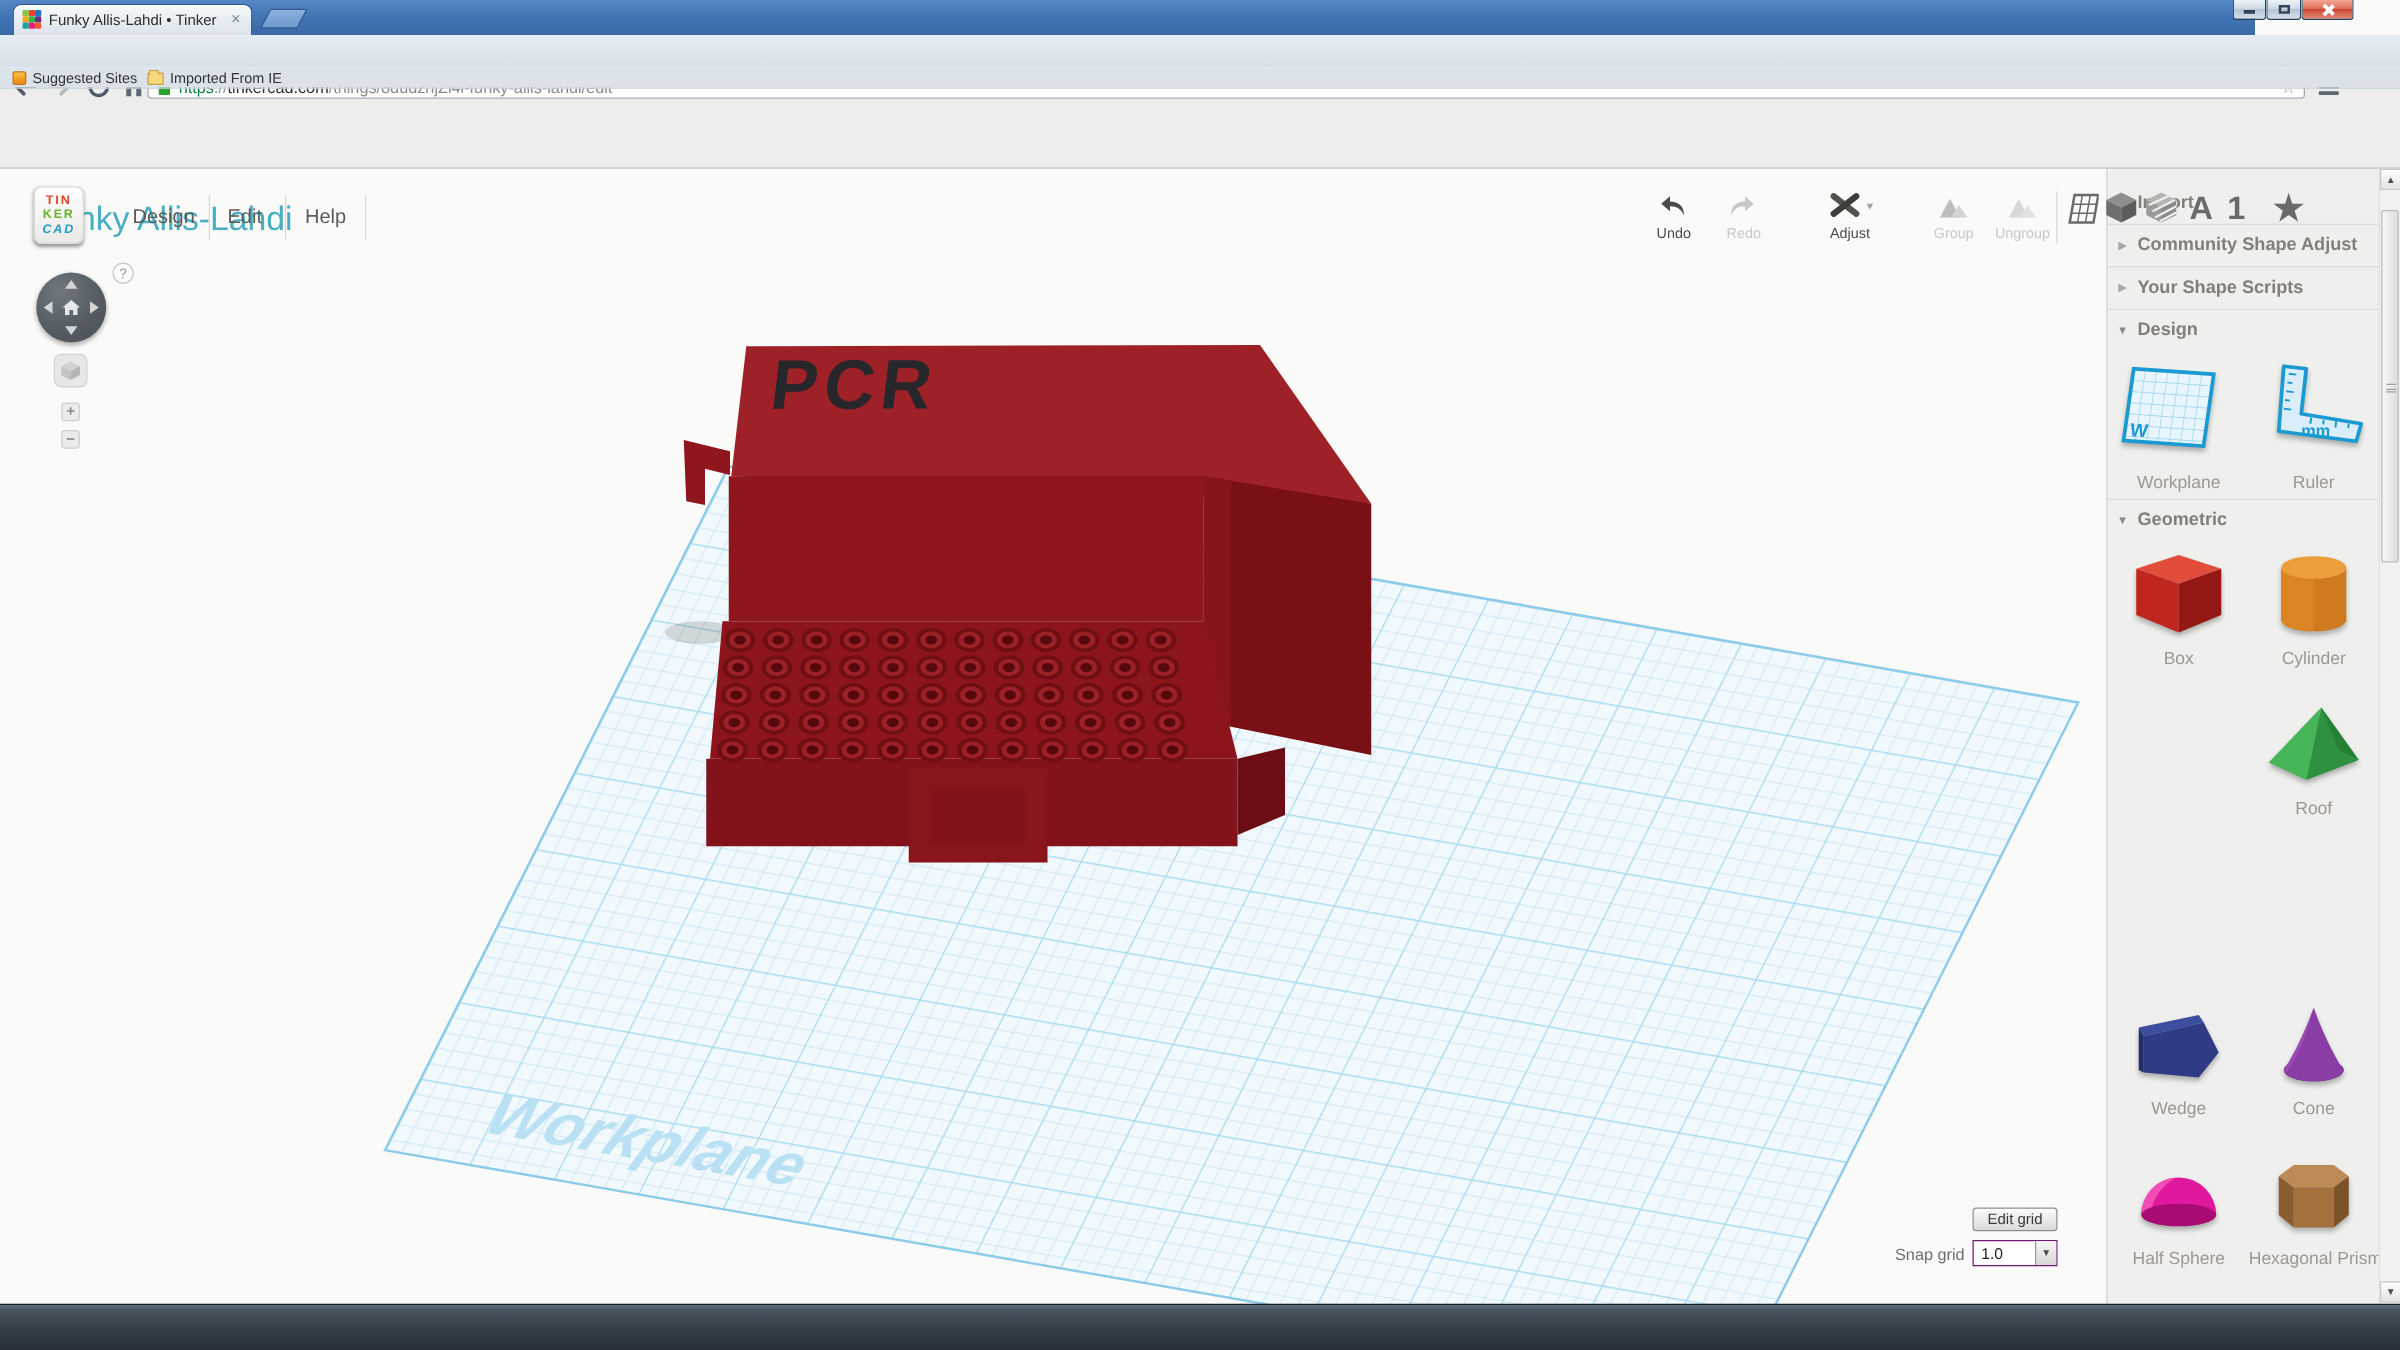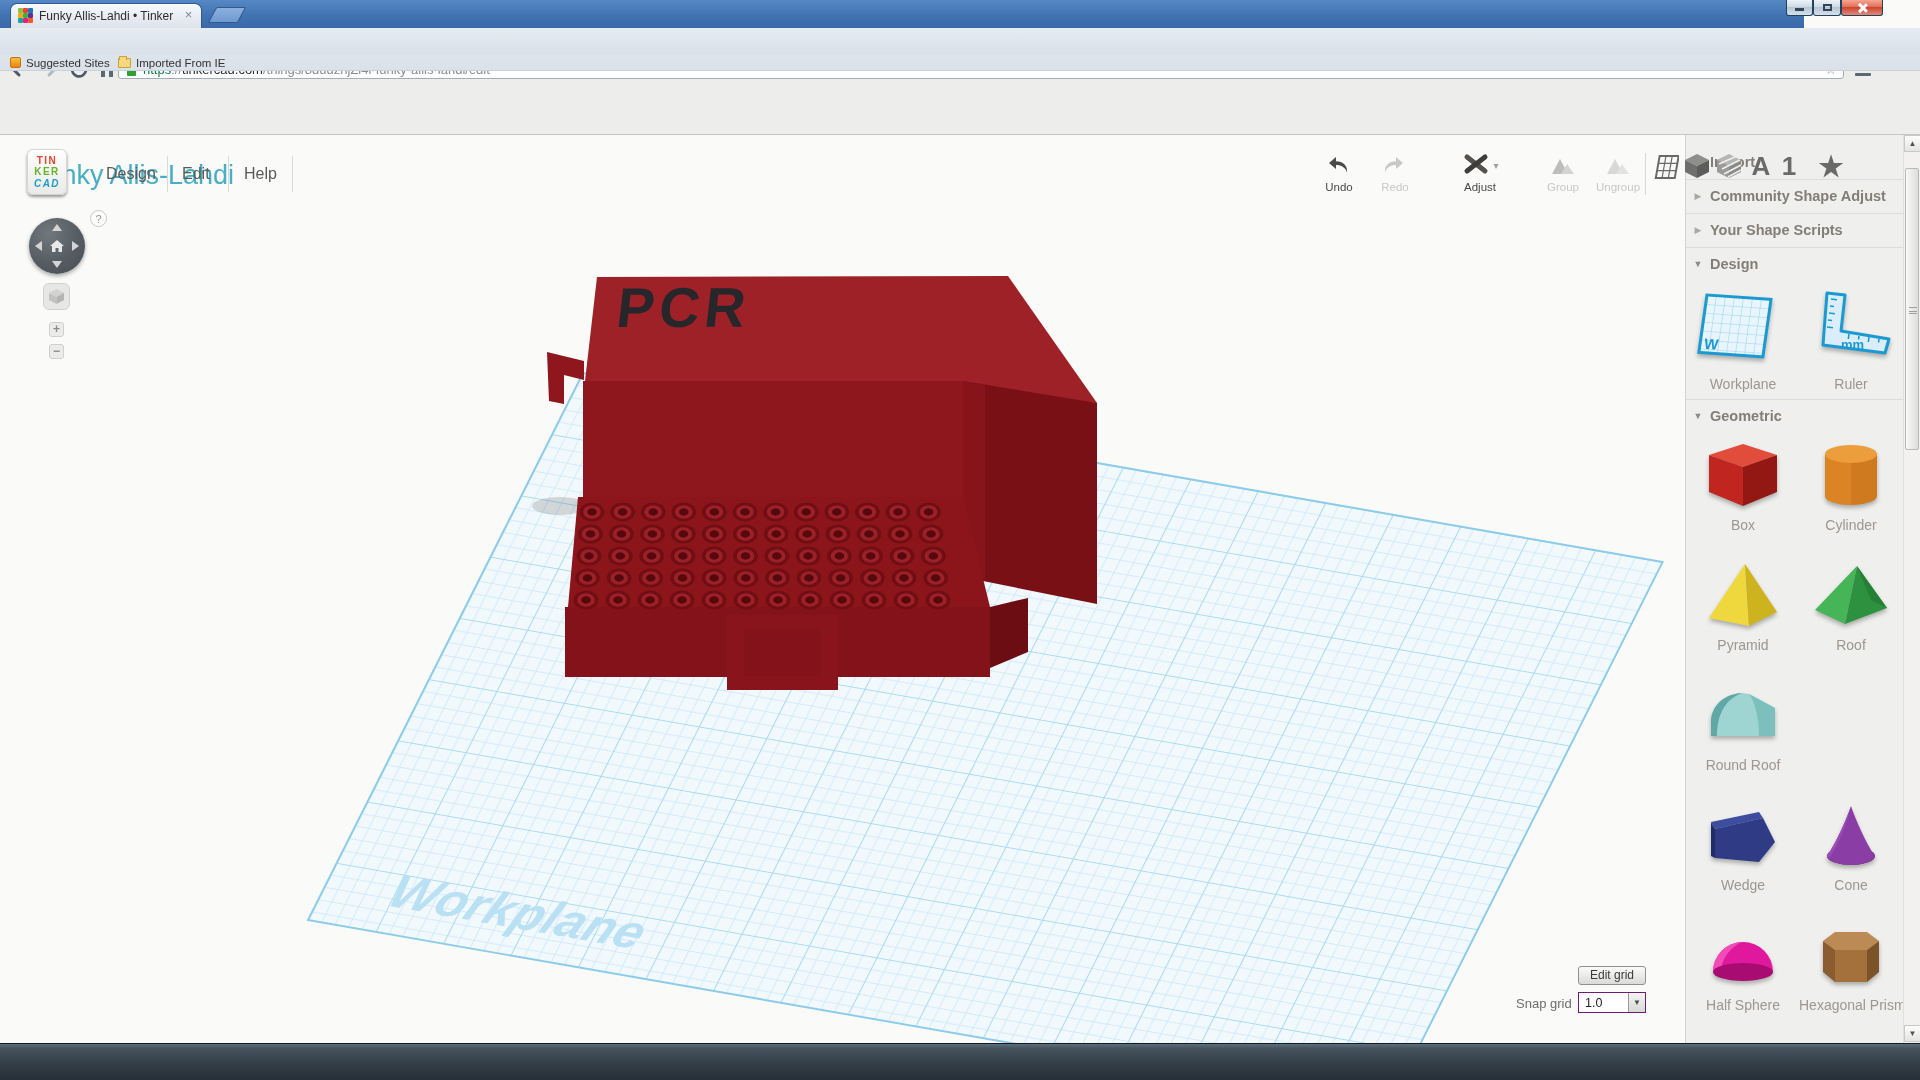--- a/index.html
+++ b/index.html
@@ -637,42 +637,27 @@
       <div class="tile-label">Box</div>
     </div>
     <div class="tile" style="left:113px;top:305px">
       <svg width="84" height="70">
         <path d="M16 14 H68 V56 A26 9 0 0 1 16 56 Z" fill="#cf7a1e"></path>
         <path d="M16 14 V56 A26 9 0 0 0 42 65 V23 Z" fill="#e08a2b" opacity=".65"></path>
         <ellipse cx="42" cy="14" rx="26" ry="9" fill="#ec9d3c"></ellipse>
       </svg>
       <div class="tile-label">Cylinder</div>
     </div>
-    <div class="tile" style="left:5px;top:425px">
-      <svg width="84" height="70">
-        <polygon points="44,4 8,58 48,66" fill="#efd83e"></polygon>
-        <polygon points="44,4 48,66 76,52" fill="#cdb31e"></polygon>
-      </svg>
-      <div class="tile-label">Pyramid</div>
-    </div>
     <div class="tile" style="left:113px;top:425px">
       <svg width="84" height="70">
         <polygon points="48,6 6,50 36,64" fill="#45b558"></polygon>
         <polygon points="48,6 36,64 78,48" fill="#2d9140"></polygon>
         <polygon points="48,6 62,40 78,48" fill="#258035"></polygon>
       </svg>
       <div class="tile-label">Roof</div>
-    </div>
-    <div class="tile" style="left:5px;top:545px">
-      <svg width="84" height="70">
-        <path d="M10,56 L10,42 C10,22 30,10 48,14 L74,28 L74,56 Z" fill="#9ed4d2"></path>
-        <path d="M10,56 L10,42 C10,24 26,13 42,13 C22,19 16,38 16,56 Z" fill="#5fa8a5"></path>
-        <path d="M48,14 L74,28 L74,56 L58,56 C58,38 54,22 48,14 Z" fill="#7cc0bd"></path>
-      </svg>
-      <div class="tile-label">Round Roof</div>
     </div>
     <div class="tile" style="left:5px;top:665px">
       <svg width="84" height="70">
         <polygon points="10,22 58,12 62,18 14,29" fill="#3d4da0"></polygon>
         <polygon points="10,22 14,29 14,58 10,56" fill="#222c66"></polygon>
         <polygon points="14,29 62,18 74,42 58,62 14,58" fill="#2f3c85"></polygon>
       </svg>
       <div class="tile-label">Wedge</div>
     </div>
     <div class="tile" style="left:113px;top:665px">

